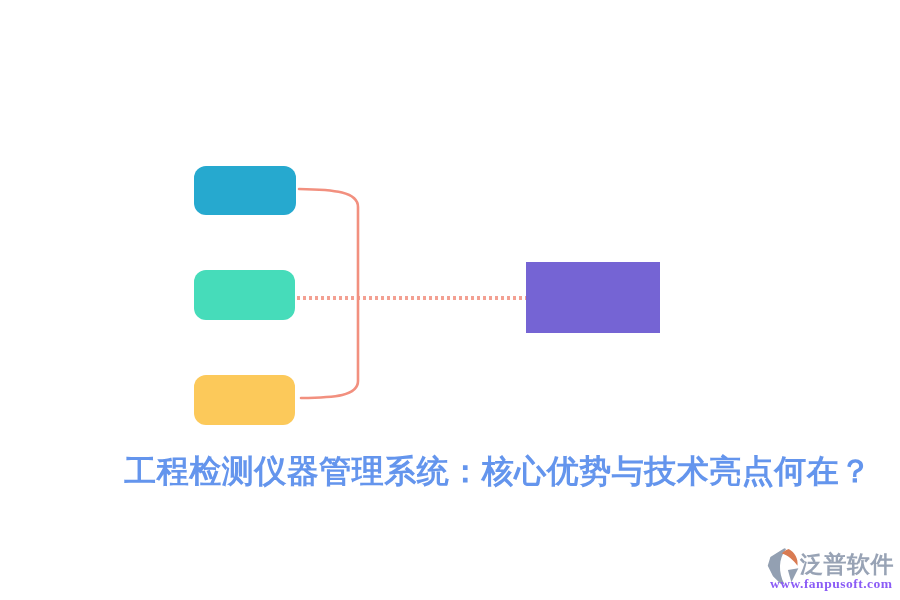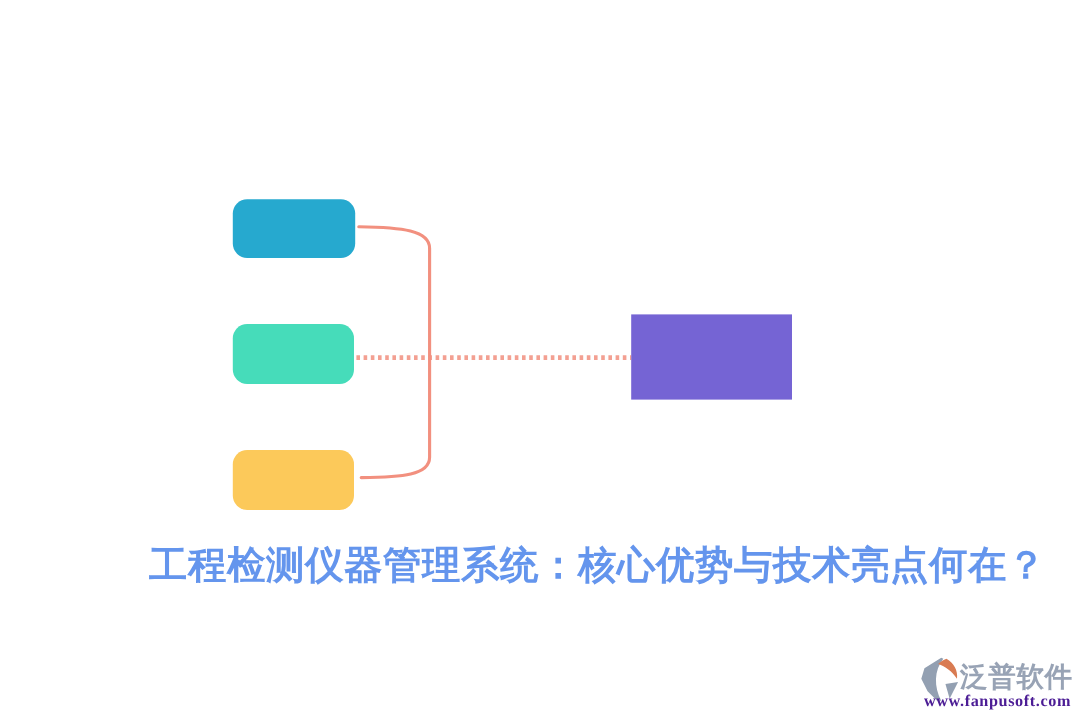--- a/index.html
+++ b/index.html
@@ -92,16 +92,16 @@
 
   <div class="title" style="color: rgb(100, 149, 237); margin-left: 48px;">工程检测仪器管理系统：核心优势与技术亮点何在？</div>
 
   <div class="footer">
     <svg class="footer-logo" viewBox="0 0 40 44">
       <path d="M21 1 L5 11 L2 21 L8 33 L17 42 L21 42 C14 29 14 13 23 2 Z" fill="#93A0B2"></path>
       <path d="M26 2 C33 6 37 13 36 21 C31 14 25 9 18 7 C20 5 23 3 26 2 Z" fill="#D97B52"></path>
       <path d="M25 26 L37 24 L29 40 Z" fill="#93A0B2"></path>
     </svg>
     <div class="footer-brand" style="color: rgb(152, 163, 181);">泛普软件</div>
-    <div class="footer-url" style="color: #4c1d95;">www.fanpusoft.com</div>
+    <div class="footer-url" style="color: #8b5cf6;">www.fanpusoft.com</div>
   </div>
 
 </div>
 
 </body></html>

